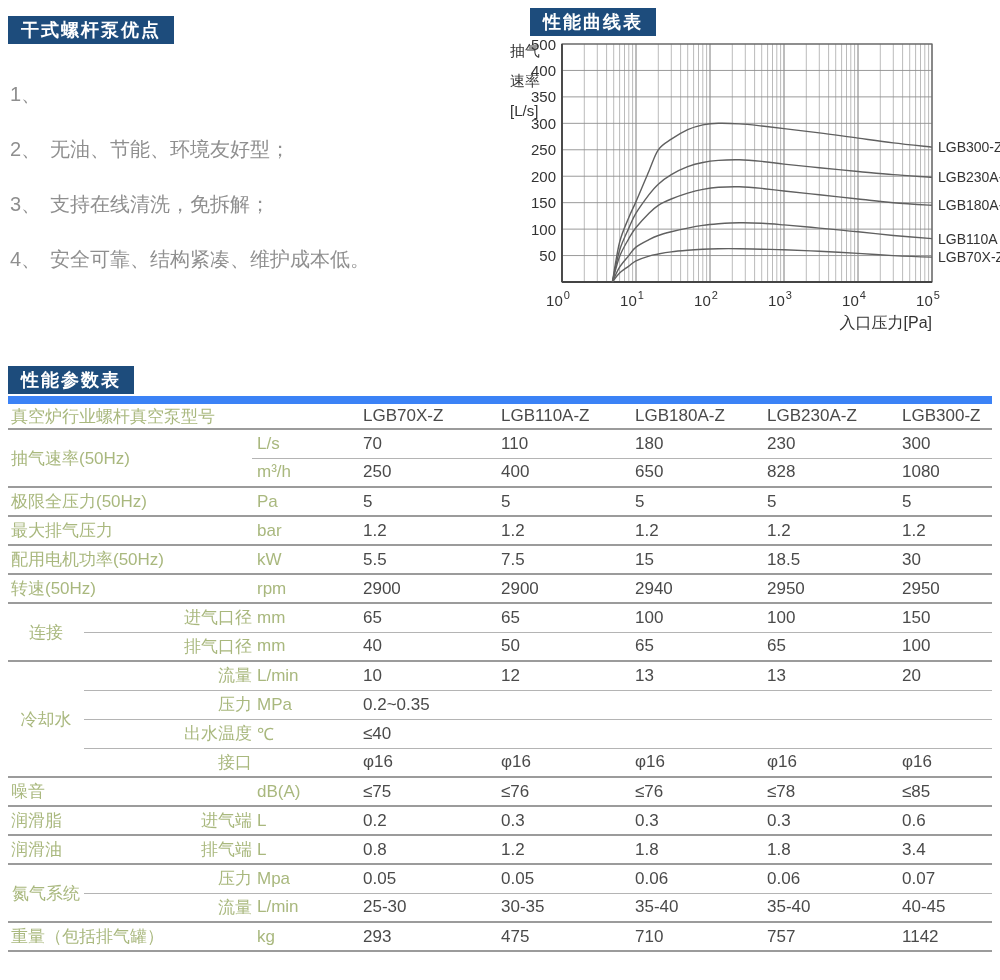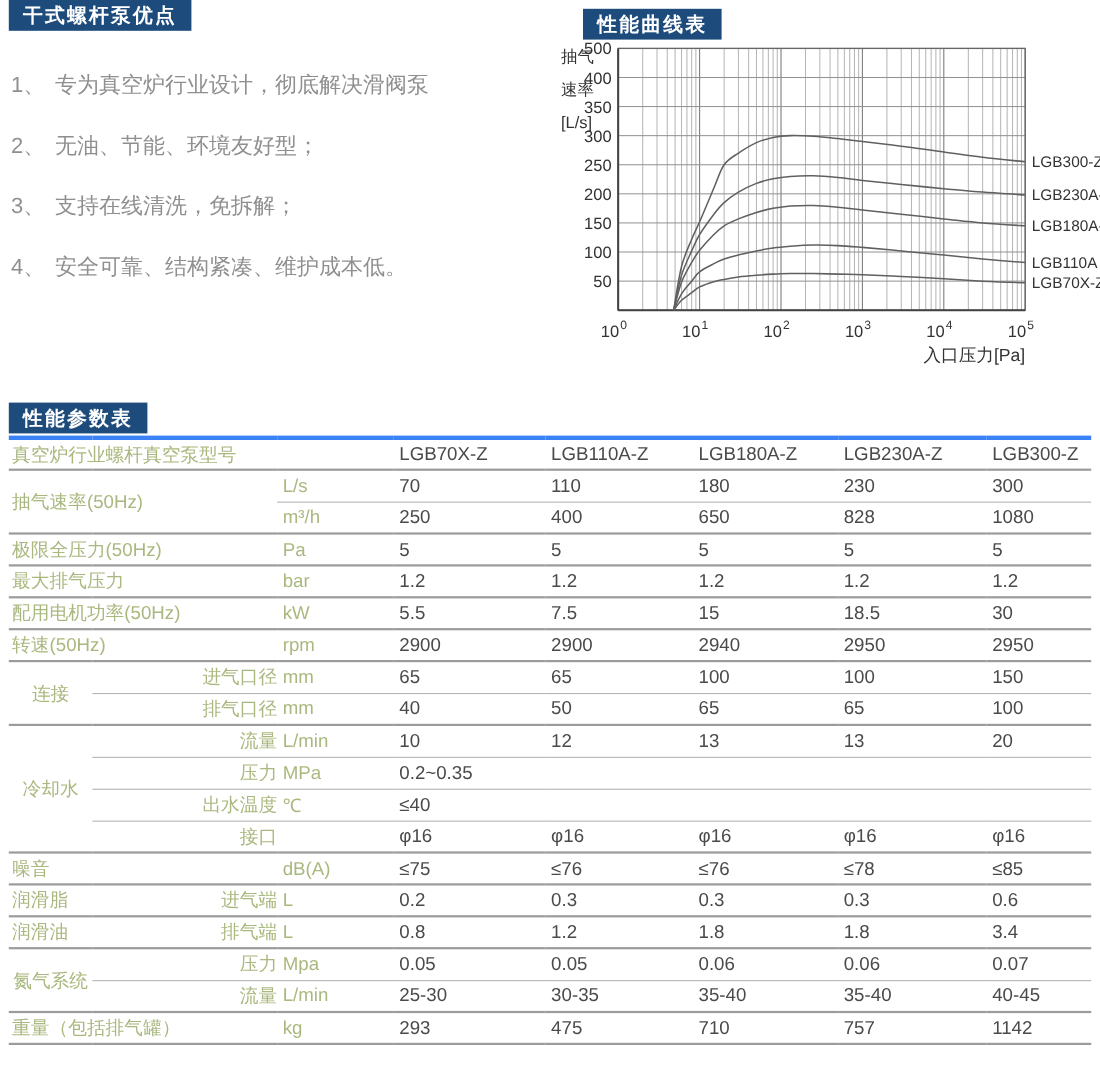--- a/index.html
+++ b/index.html
@@ -5,59 +5,58 @@
   * { box-sizing: border-box; margin: 0; padding: 0; }
   html,body { width:1000px; height:980px; background:#ffffff; overflow:hidden;
     font-family:"Liberation Sans", sans-serif; }
   .panel { position:absolute; }
 
   .badge { display:inline-block; background:#1d4c7c; color:#ffffff; font-weight:bold;
     font-size:18px; line-height:28px; padding:0 13px; letter-spacing:2px; }
 
   
   #adv-panel { left:0; top:0; width:500px; }
-  #adv-panel .badge { margin:0 0 0 8px; }
+  #adv-panel .badge { margin:16px 0 0 8px; }
   .adv-list { margin:36px 0 0 10px; color:#8f8f8f; font-size:20px; }
   .adv-item { display:flex; margin-bottom:26px; line-height:29px; }
   .adv-no { flex:0 0 40px; }
   .adv-text { flex:1 1 auto; }
   .adv-line { display:block; }
 
   
   #chart-panel { left:500px; top:0; width:500px; height:348px; }
   #chart-panel .badge { position:absolute; left:10px; top:8px; z-index:2;margin-left:20px; }
   #chart-svg { position:absolute; left:0; top:0; }
   #chart-svg text { font-family:"Liberation Sans", sans-serif; fill:#333333; }
 
   
   #table-panel { left:0; top:366px; width:824px; }
   #table-panel .badge { margin:0 0 0 8px; }
   table.ptable { margin:2px 0 0 8px; width:984px; border-collapse:collapse;
-    table-layout:fixed; border-top:4px solid #3b82f6; }
+    table-layout:fixed; border-top:8px solid #3b82f6; }
   td { height:29px; font-size:17px; color:#4a4a4a; padding:0 0 0 5px;
     white-space:nowrap; overflow:visible; vertical-align:middle; }
   td.head-label, td.label, td.sub, td.unit, td.group, td.group-left { color:#a9b87e; }
   td.group { text-align:center; padding-left:0; }
   td.sub { padding-left:3px;text-align:right; }
   td.group-left { padding-left:3px; }
   td.head-label, td.label { padding-left:3px; }
   td.span { text-align:left; padding-right:124px; }
   td.bb-major { border-bottom:2px solid #9b9b9b; }
   td.bb-minor { border-bottom:1px solid #b4b4b4; }
 </style>
 </head>
 <body>
 
 <div class="panel" id="adv-panel">
   <span class="badge">干式螺杆泵优点</span>
   <div class="adv-list">
     <div class="adv-item">
       <span class="adv-no">1、</span>
       <span class="adv-text">
-        <span class="adv-line">专为真空炉行业设计，彻底解决滑阀泵</span>
       </span>
     </div>
     <div class="adv-item">
       <span class="adv-no">2、</span>
       <span class="adv-text">
         <span class="adv-line">无油、节能、环境友好型；</span>
       </span>
     </div>
     <div class="adv-item">
       <span class="adv-no">3、</span>

